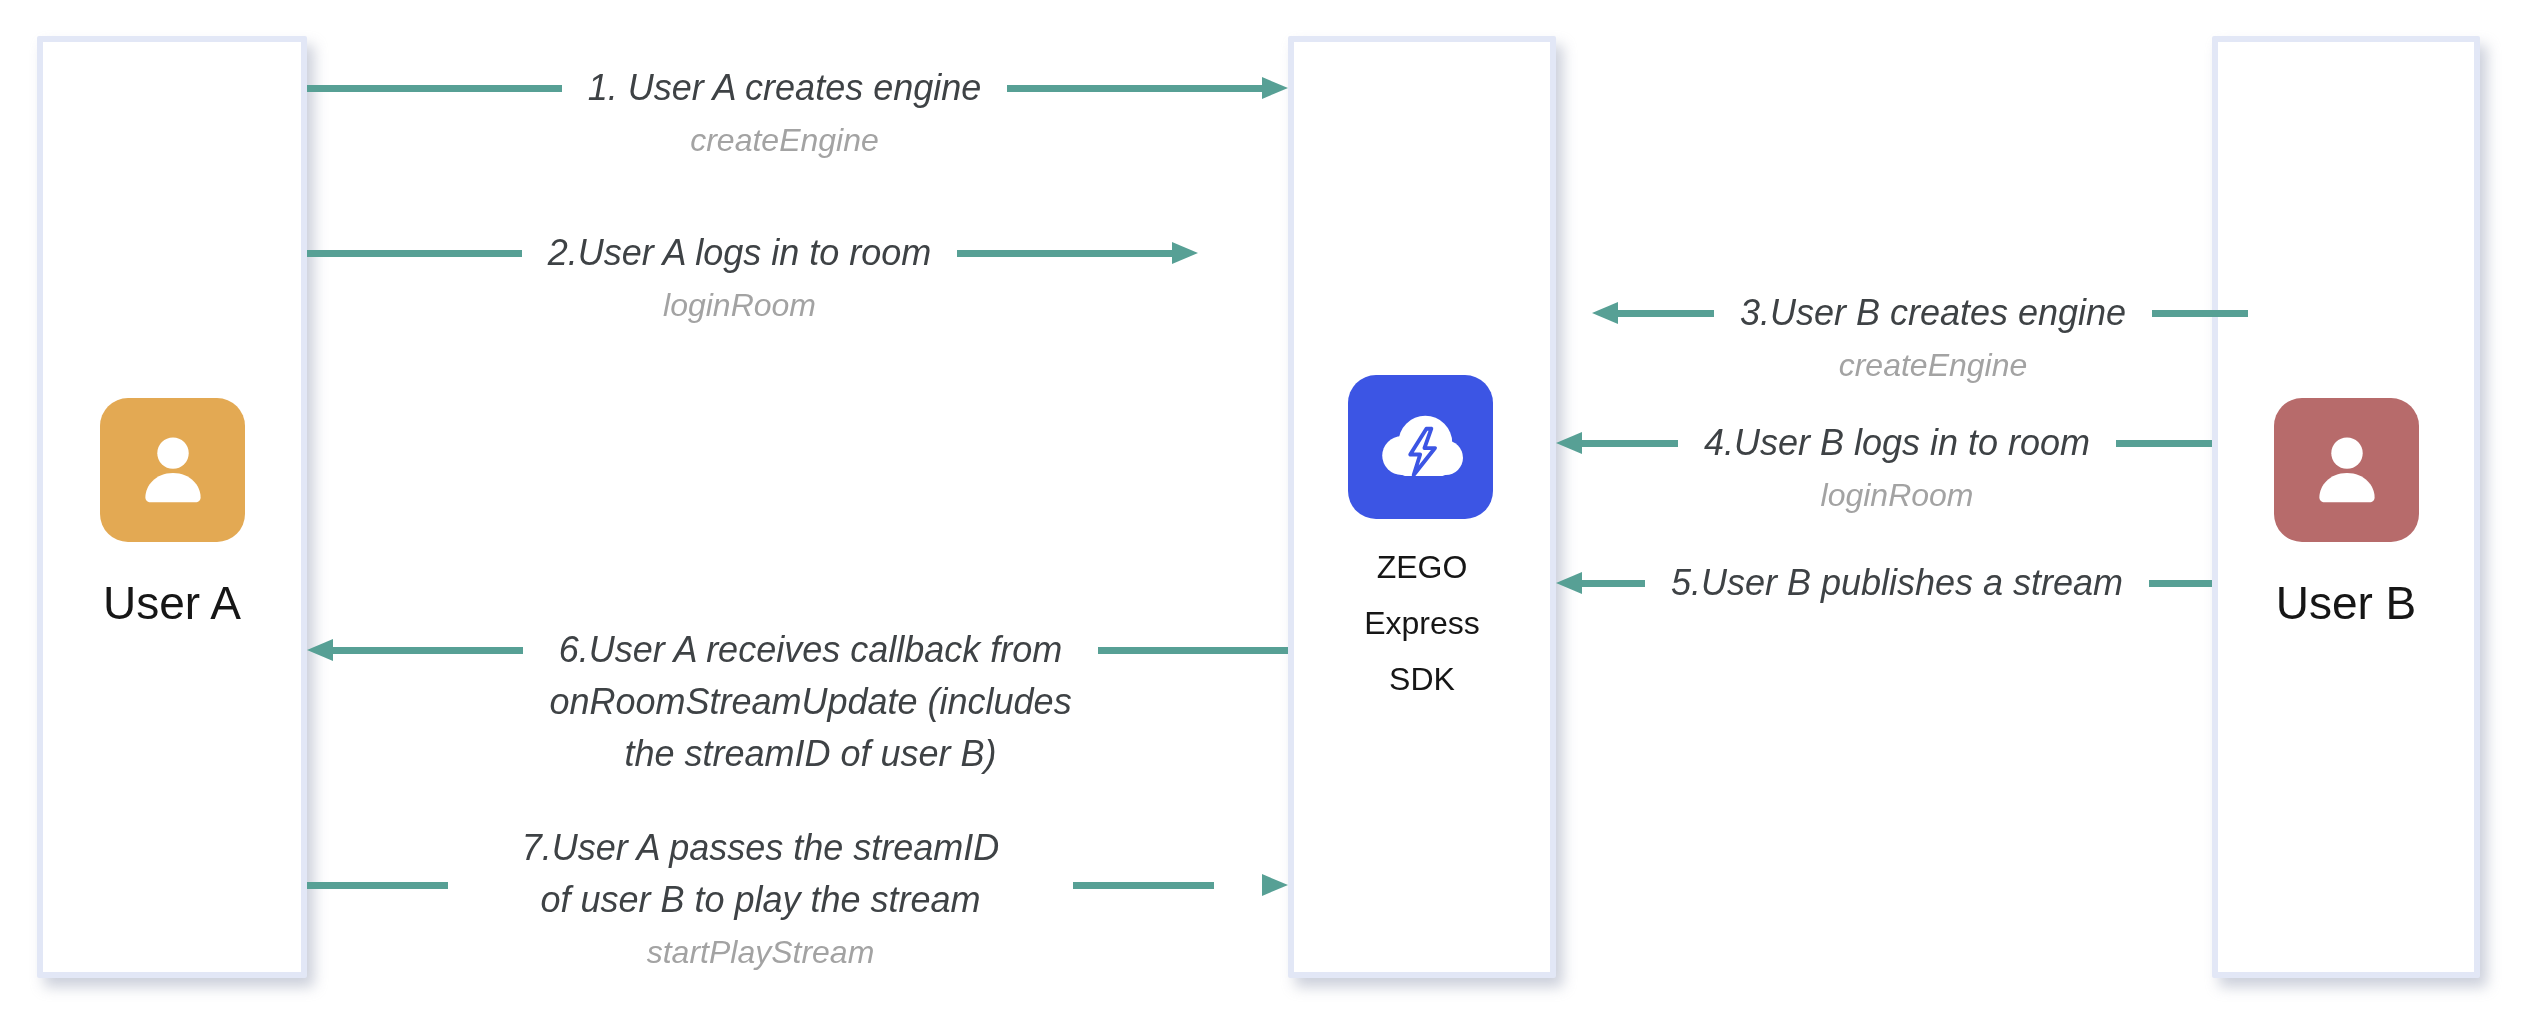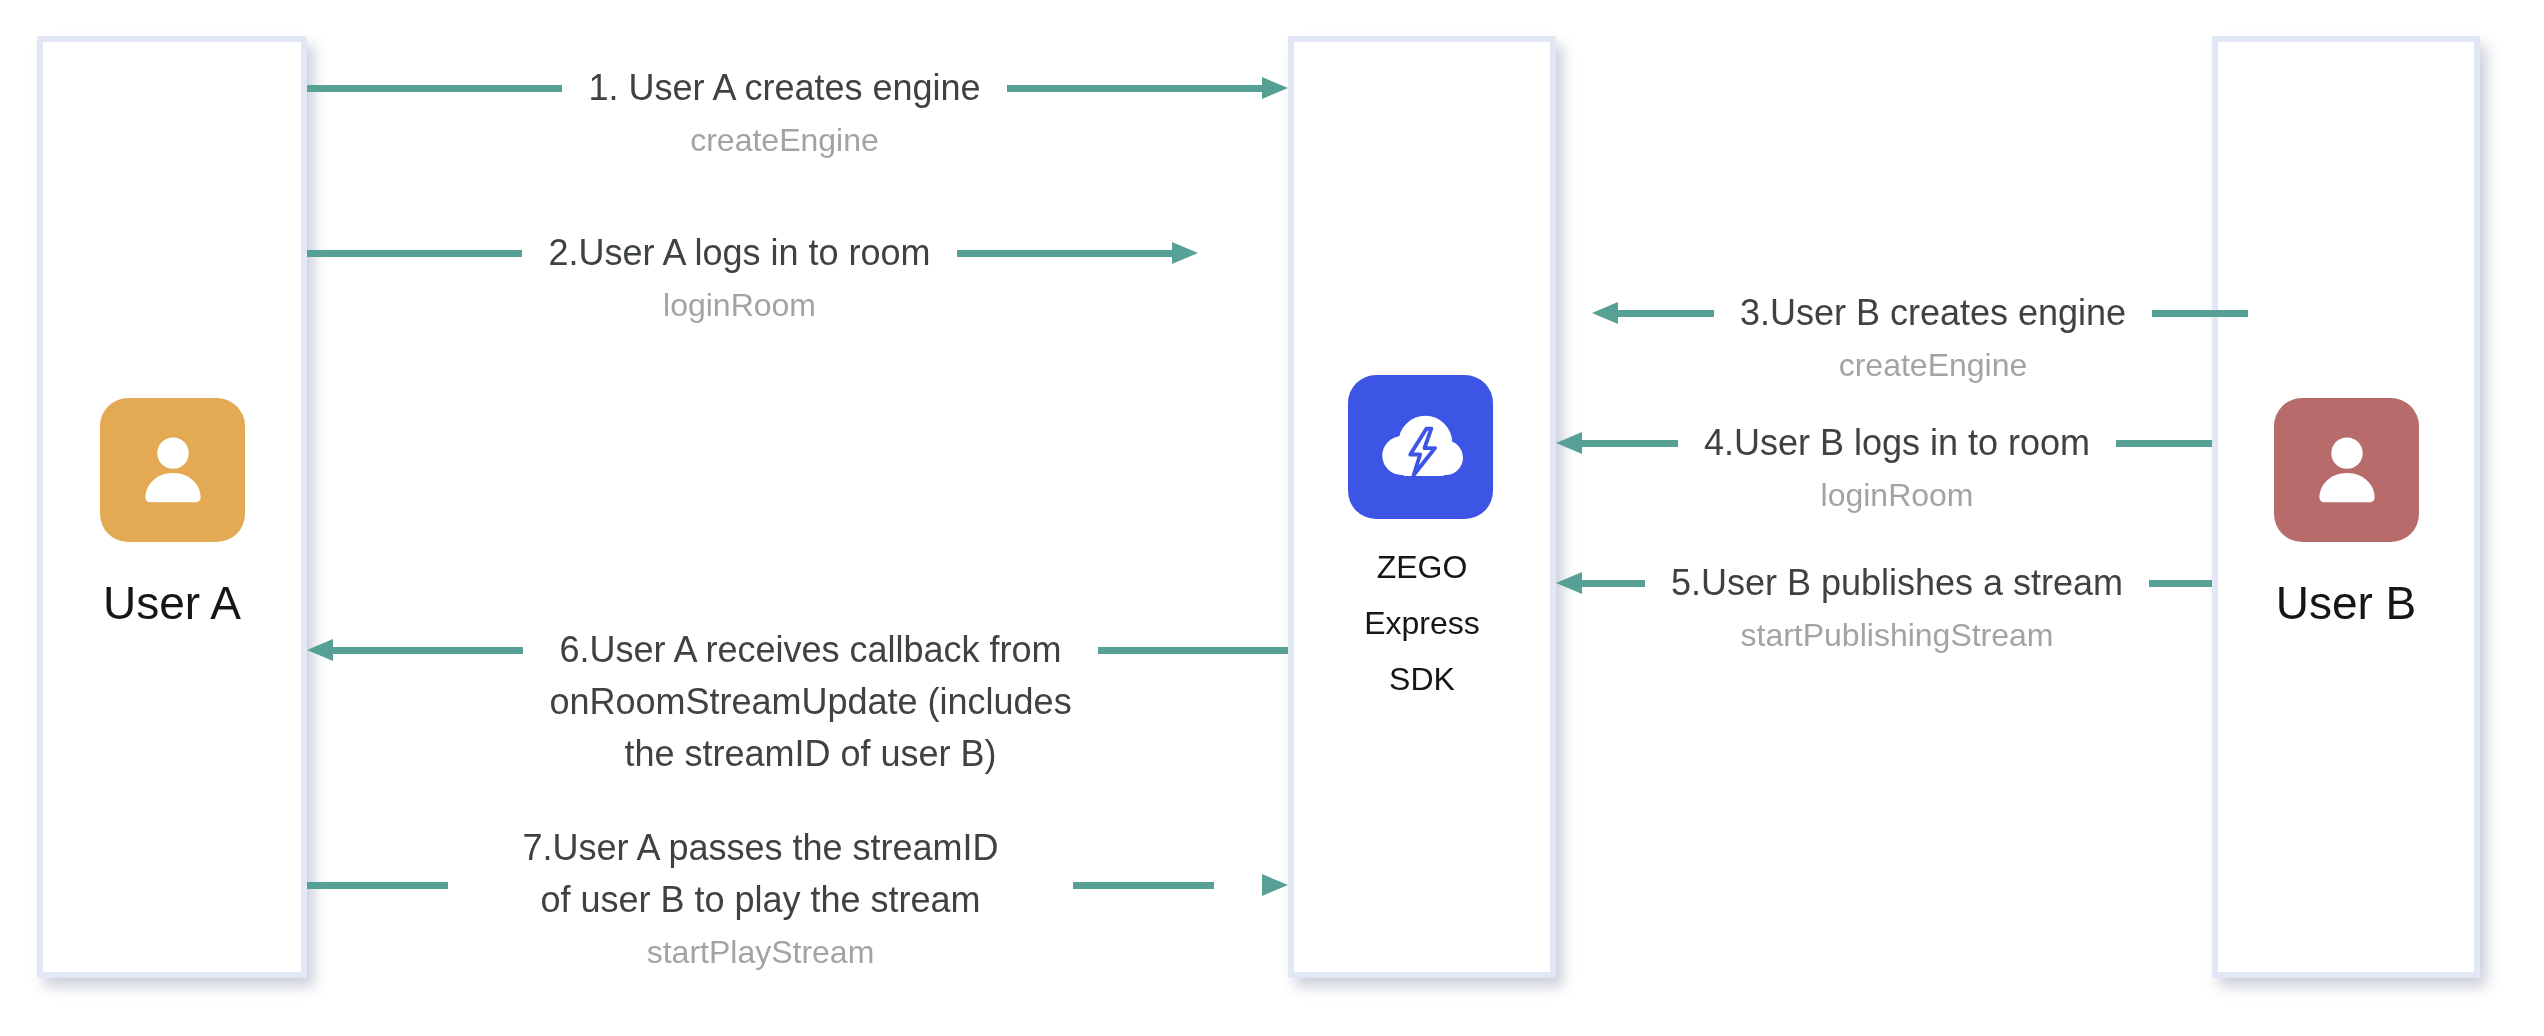--- a/index.html
+++ b/index.html
@@ -43,21 +43,21 @@
     width:0;height:0;flex:0 0 auto;
     border-top:11px solid transparent;border-bottom:11px solid transparent;
     border-left:26px solid var(--arrow,#57a095);
   }
   .head-l{
     width:0;height:0;flex:0 0 auto;
     border-top:11px solid transparent;border-bottom:11px solid transparent;
     border-right:26px solid var(--arrow,#57a095);
   }
   .lbl{
-    position:relative;margin:16px 26px;text-align:center;flex:0 0 auto;
+    position:relative;margin:16px 26px;text-align:center;flex:0 0 auto;font-style:italic;
   }
   .main{
     font-size:36px;line-height:52px;color:var(--message_text,#3e4245);
     white-space:pre-line;
   }
   .api{
     position:absolute;top:100%;margin-top:4px;left:50%;
     transform:translateX(-50%);
     font-size:32px;line-height:44px;color:var(--api_text,#a3a3a3);
     white-space:nowrap;
@@ -148,21 +148,20 @@
       <div class="api">loginRoom</div>
     </div>
     <div class="seg"></div>
   </div>
 
   <div class="arrow" style="left:1556px;top:569px;width:656px;">
     <div class="head-l"></div>
     <div class="seg"></div>
     <div class="lbl">
       <div class="main">5.User B publishes a stream</div>
-      <div class="api">startPublishingStream</div>
     </div>
     <div class="seg"></div>
   </div>
 
   <div class="arrow" style="left:307px;top:636px;width:981px;">
     <div class="head-l"></div>
     <div class="seg"></div>
     <div class="lbl shift-down">
       <div class="main">6.User A receives callback from
 onRoomStreamUpdate (includes

